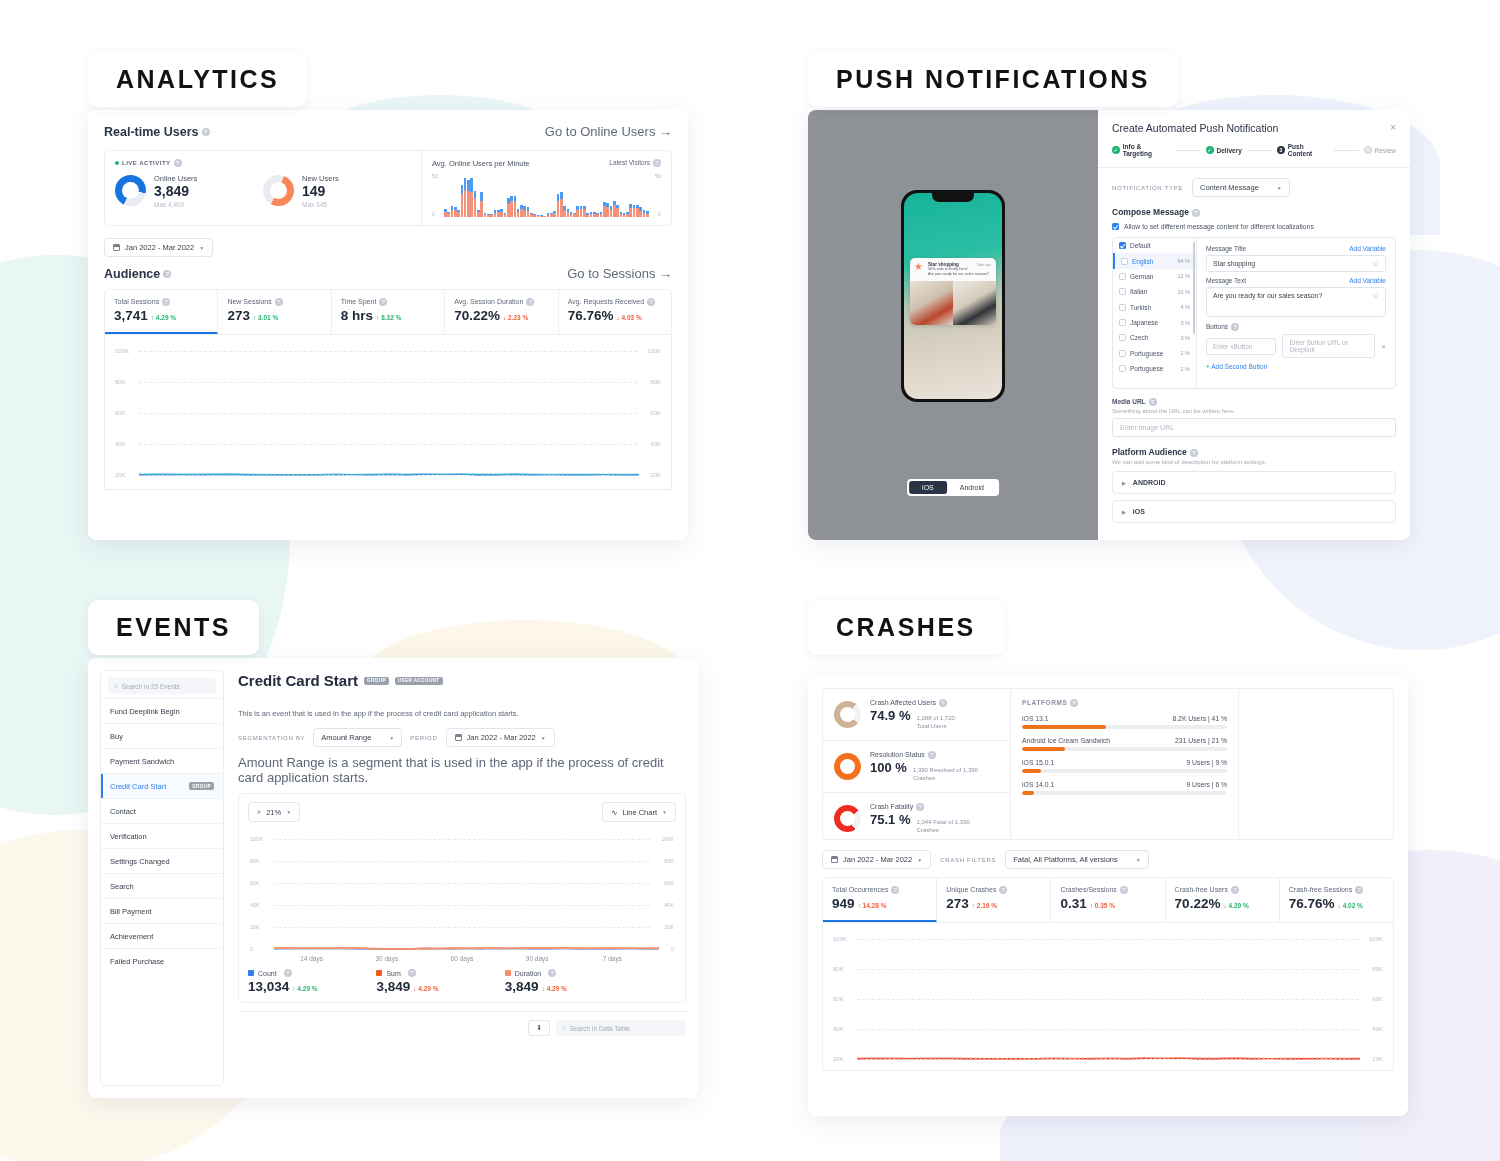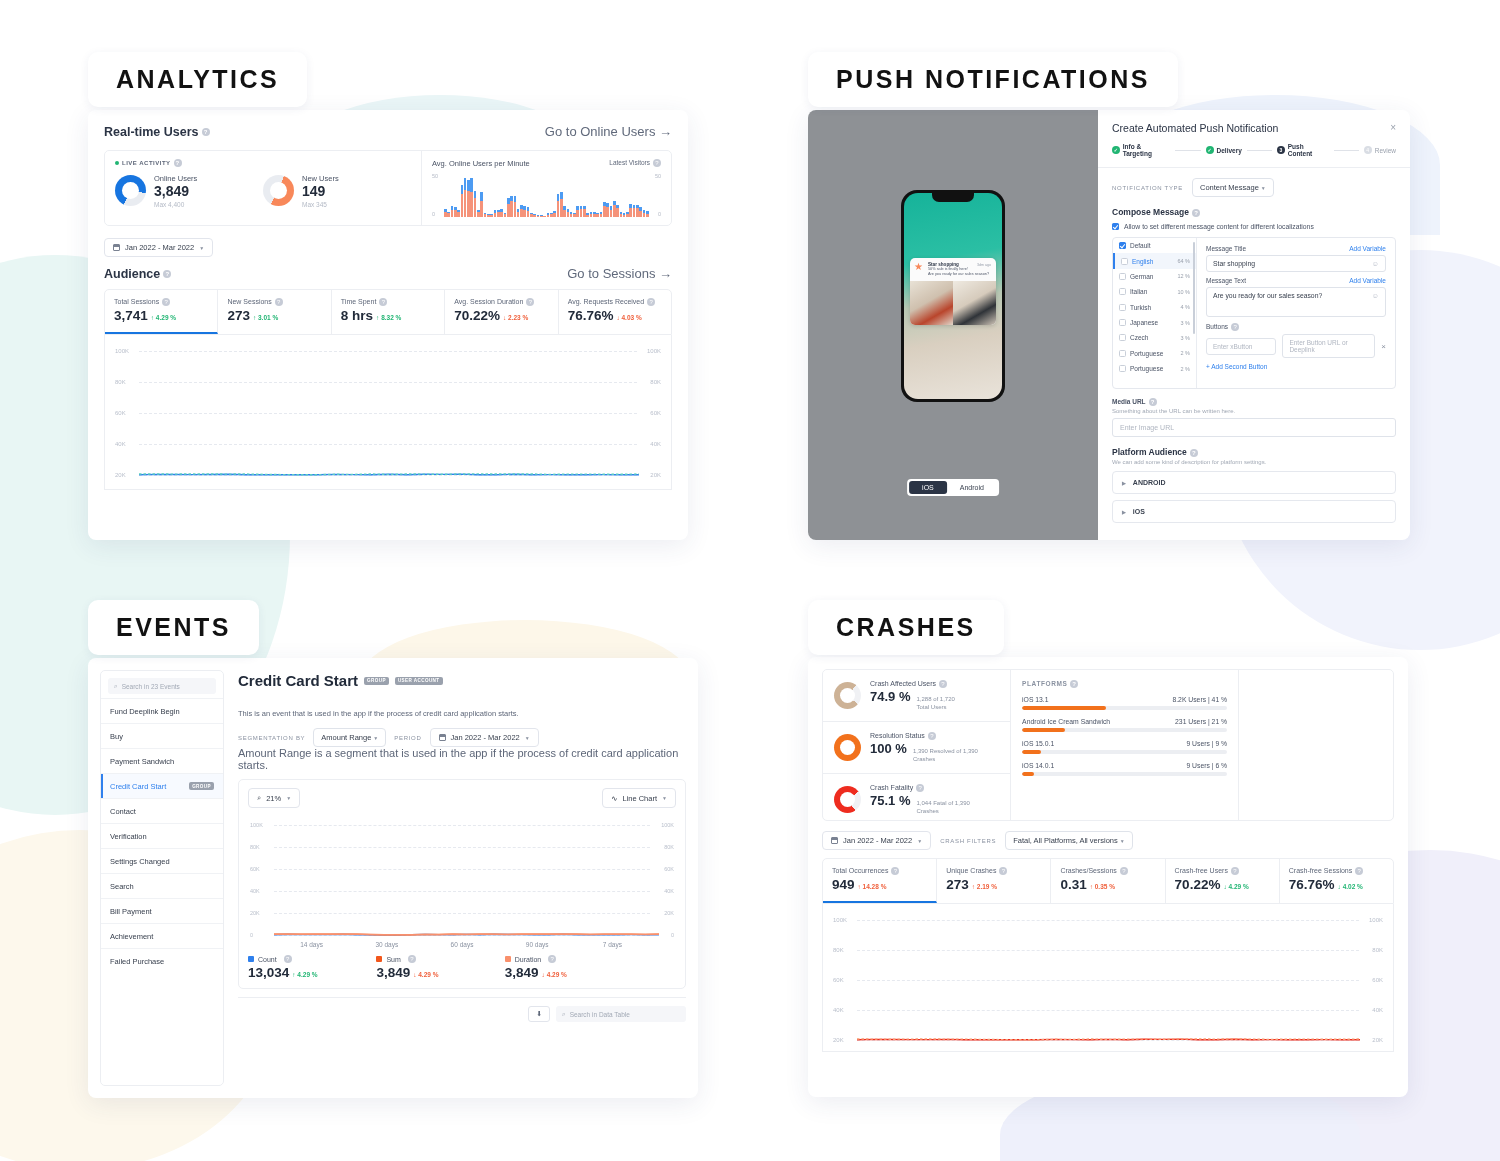--- a/index.html
+++ b/index.html
@@ -37,21 +37,21 @@
 
   
   .panel {
     position: absolute; background: #fff; border-radius: 8px;
     box-shadow: 0 6px 26px rgba(40,60,110,.09);
     overflow: hidden; z-index: 10;
   }
   .p-analytics { left: 88px; top: 110px; width: 600px; height: 430px; }
   .p-push      { left: 808px; top: 110px; width: 602px; height: 430px; }
   .p-events    { left: 88px; top: 658px; width: 610px; height: 440px; }
-  .p-crashes   { left: 808px; top: 657px; width: 600px; height: 440px; }
+  .p-crashes   { left: 808px; top: 676px; width: 600px; height: 440px; }
 
   .help { display:inline-block; width:8px; height:8px; border-radius:50%;
           background:#c6cbd6; color:#fff; font-size:6px; line-height:8px;
           text-align:center; vertical-align:middle; margin-left:3px;
           font-family:"Liberation Sans",sans-serif; }
 
   
   .an-inner { padding: 14px 16px 0 16px; }
   .an-head { display:flex; justify-content:space-between; align-items:center; }
   .an-title { font-size: 12.5px; font-weight: bold; color:#2b3445; }
@@ -131,21 +131,21 @@
   .xclose { font-size:10px; color:#9aa1ad; }
   .steps { display:flex; align-items:center; gap:5px; margin-top:9px; }
   .stp { display:flex; align-items:center; gap:3px; font-size:6.5px; color:#9aa1ad; }
   .stp.done, .stp.cur { color:#2b3445; font-weight:bold; }
   .bub { width:8px; height:8px; border-radius:50%; background:#d9dde4; color:#fff;
          font-size:5px; line-height:8px; text-align:center; }
   .bub.g { background:#21b573; } .bub.k { background:#2b3445; }
   .dash { width:26px; height:1px; background:#dfe2e8; }
   .divider { height:1px; background:#eceef2; margin:10px -14px 0; }
   .lbl-s { font-size:6px; letter-spacing:.7px; color:#8a92a1; }
-  .sel { display:inline-flex; align-items:center; gap:2px; border:1px solid #dfe3ea;
+  .sel { display:inline-flex; align-items:center; gap:18px; border:1px solid #dfe3ea;
          border-radius:4px; padding:4px 7px; font-size:7.5px; color:#39414f; }
   .sec-t { font-size:8.5px; font-weight:bold; color:#2b3445; }
   .chk { width:7px; height:7px; border-radius:1.5px; background:#2f80ed; display:inline-block;
          vertical-align:middle; position:relative; }
   .chk::after{content:"";position:absolute;left:2px;top:0.5px;width:2px;height:4px;
               border:solid #fff;border-width:0 1px 1px 0;transform:rotate(40deg);}
   .chk.empty { background:#fff; border:1px solid #c9cfd9; }
   .chk.empty::after{display:none;}
   .loc-wrap { display:flex; border:1px solid #e5e8ee; border-radius:4px; margin-top:7px; height:152px; }
   .loc-list { width:84px; border-right:1px solid #e9ecf1; overflow:hidden; position:relative; }
@@ -182,21 +182,21 @@
              display:flex; justify-content:space-between; align-items:center; position:relative; }
   .ev-item.on { color:#2f80ed; background:#f7faff; }
   .ev-item.on::before { content:""; position:absolute; left:0; top:0; bottom:0; width:2px; background:#2f80ed; }
   .tag { background:#9aa1ad; color:#fff; font-size:4.6px; letter-spacing:.4px;
          padding:1.5px 3px; border-radius:2px; font-weight:bold; }
   .ev-main { flex:1; padding:2px 0 0 14px; }
   .ev-h { display:flex; align-items:center; gap:6px; }
   .ev-h h2 { font-size:15px; font-weight:bold; color:#222b3a; }
   .ev-sub { font-size:7.5px; color:#5d6678; margin-top:20px; }
   .ev-ctl { display:flex; align-items:center; gap:8px; margin-top:10px; }
-  .ev-note { font-size:11px; color:#5d6678; }
+  .ev-note { font-size:13px; color:#5d6678; margin-top:8px; }
   .ev-card { border:1px solid #eceef2; border-radius:5px; margin-top:8px; padding:8px 9px; }
   .ev-card-top { display:flex; justify-content:space-between; }
   .ev-chart { position:relative; height:125px; margin-top:5px; }
   .ev-chart .gl { position:absolute; left:26px; right:26px; border-top:1px dashed #e6e9ef; }
   .ev-chart .tl,.ev-chart .tr { position:absolute; font-size:5.5px; color:#b9bfcb; }
   .ev-chart .tl{left:2px;} .ev-chart .tr{right:2px;}
   .ev-chart svg { position:absolute; left:26px; top:0; }
   .xaxis { display:flex; margin:3px 26px 0; font-size:6.5px; color:#8a92a1; }
   .xaxis span { flex:1; text-align:center; }
   .legends { display:flex; margin-top:7px; }

